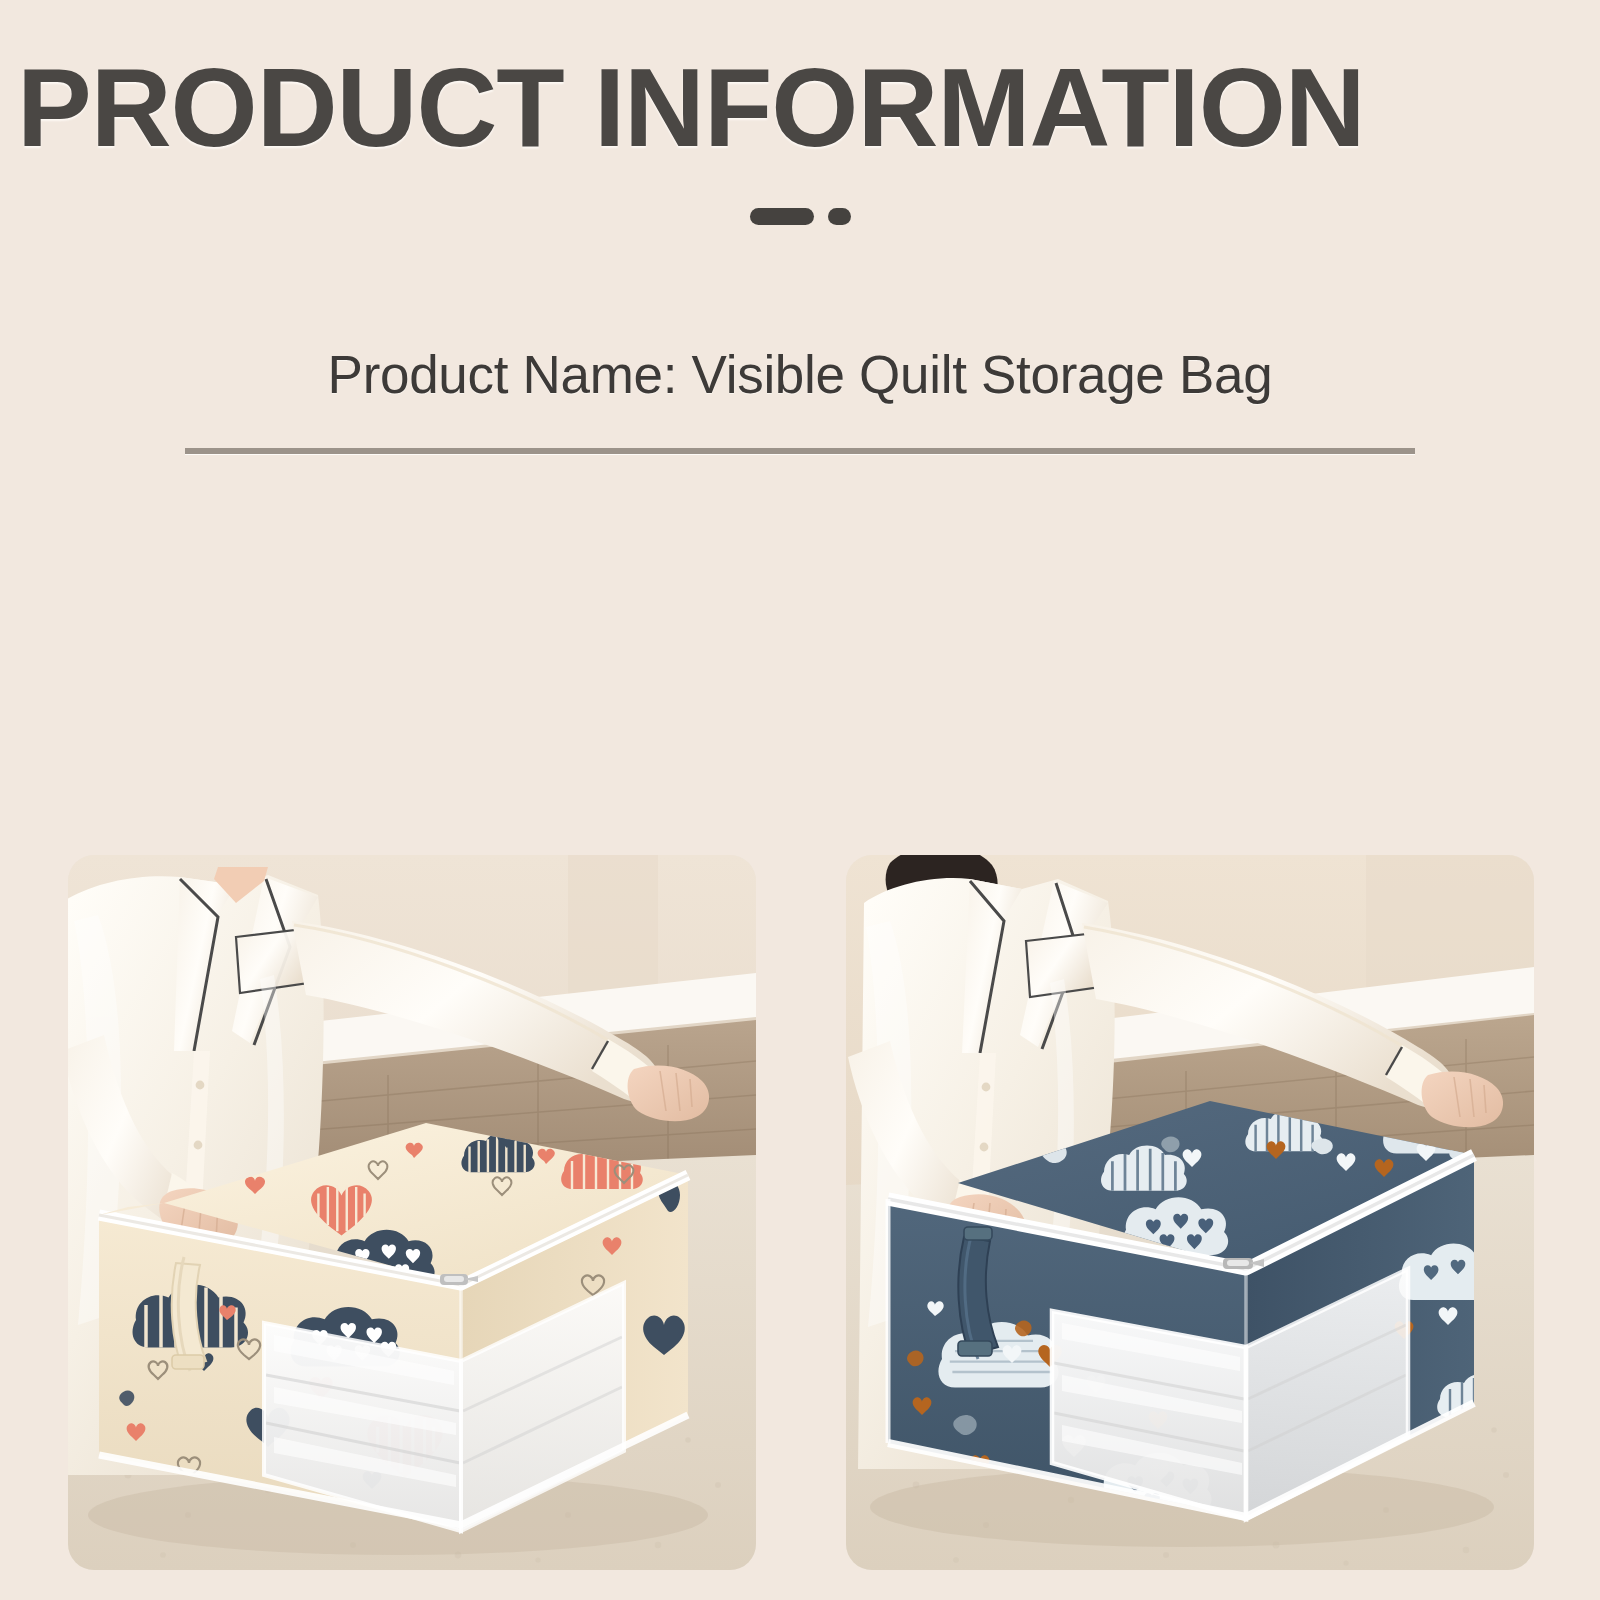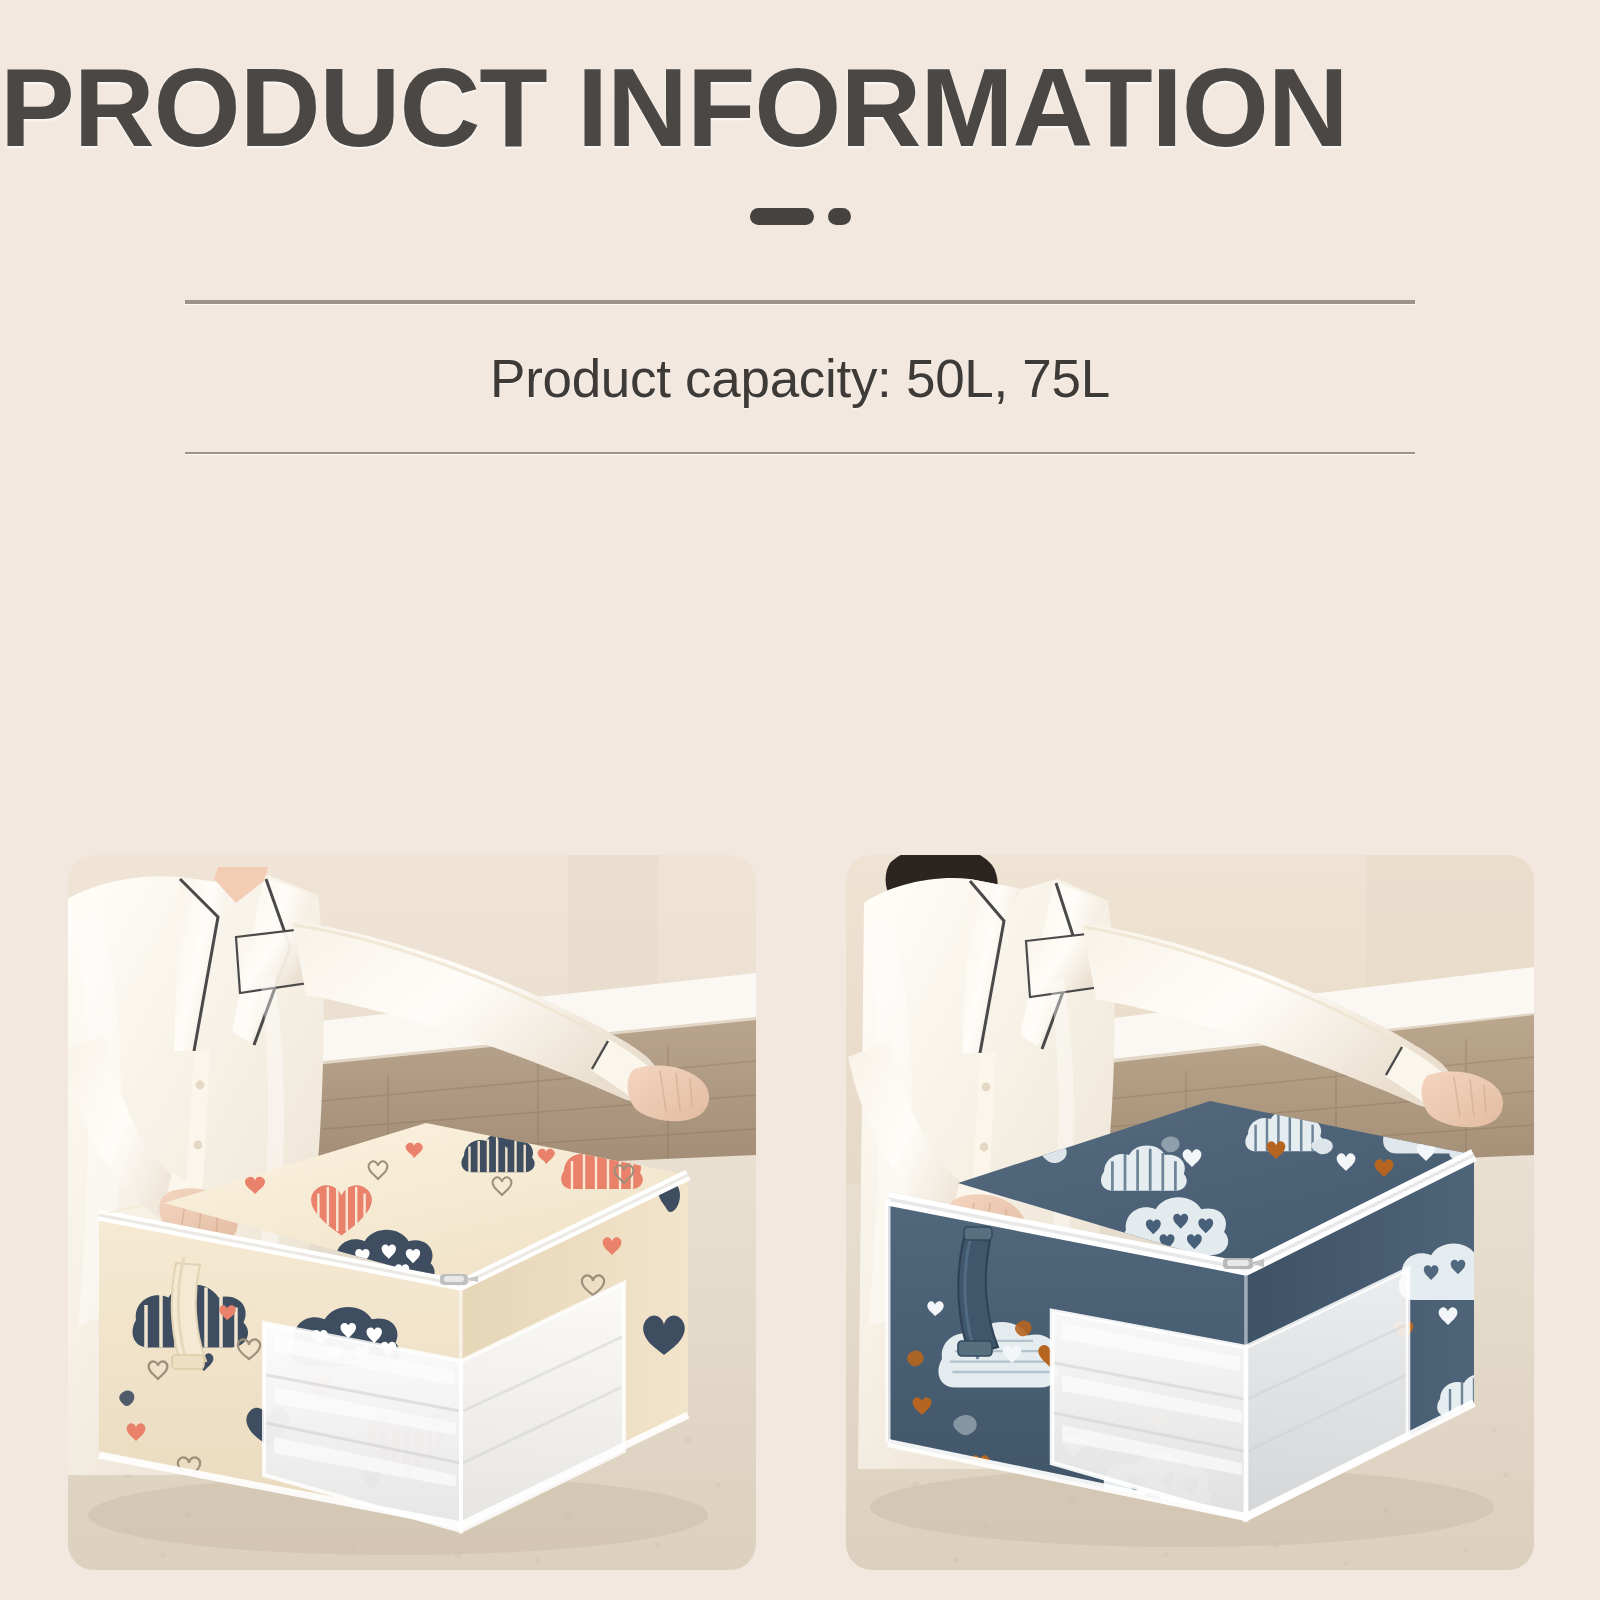--- a/index.html
+++ b/index.html
@@ -23,20 +23,21 @@
     left: 0;
     width: 1336px;
     text-align: center;
     font-size: 112px;
     font-weight: bold;
     letter-spacing: -1px;
     color: #4A4744;
     line-height: 1.0;
     text-shadow: 0 2px 2px rgba(255,252,248,0.85);
     white-space: nowrap;
+    padding-left: 17px;
   }
 
   .title-accent {
     position: absolute;
     top: 208px;
     left: 0;
     width: 1600px;
     display: flex;
     justify-content: center;
     align-items: center;
@@ -112,27 +113,27 @@
 
 <div class="page-title">PRODUCT INFORMATION</div>
 
 <div class="title-accent">
   <span class="accent-dash-long"></span>
   <span class="accent-dash-short"></span>
 </div>
 
 <div class="spec-list">
 
+  <div class="spec-row">
+    <span class="spec-text">Product Name: Visible Quilt Storage Bag</span>
+  </div>
   <div class="spec-divider"></div>
 
   <div class="spec-divider"></div>
 
-  <div class="spec-row">
-    <span class="spec-text">Product capacity: 50L, 75L</span>
-  </div>
   <div class="spec-divider"></div>
 
 </div>
 
 <div class="photo-grid">
 
   <div class="photo-card">
     <svg viewBox="0 0 688 715" preserveAspectRatio="xMidYMid slice">
       <defs>
         <linearGradient id="Lwall" x1="0" y1="0" x2="0" y2="1">

